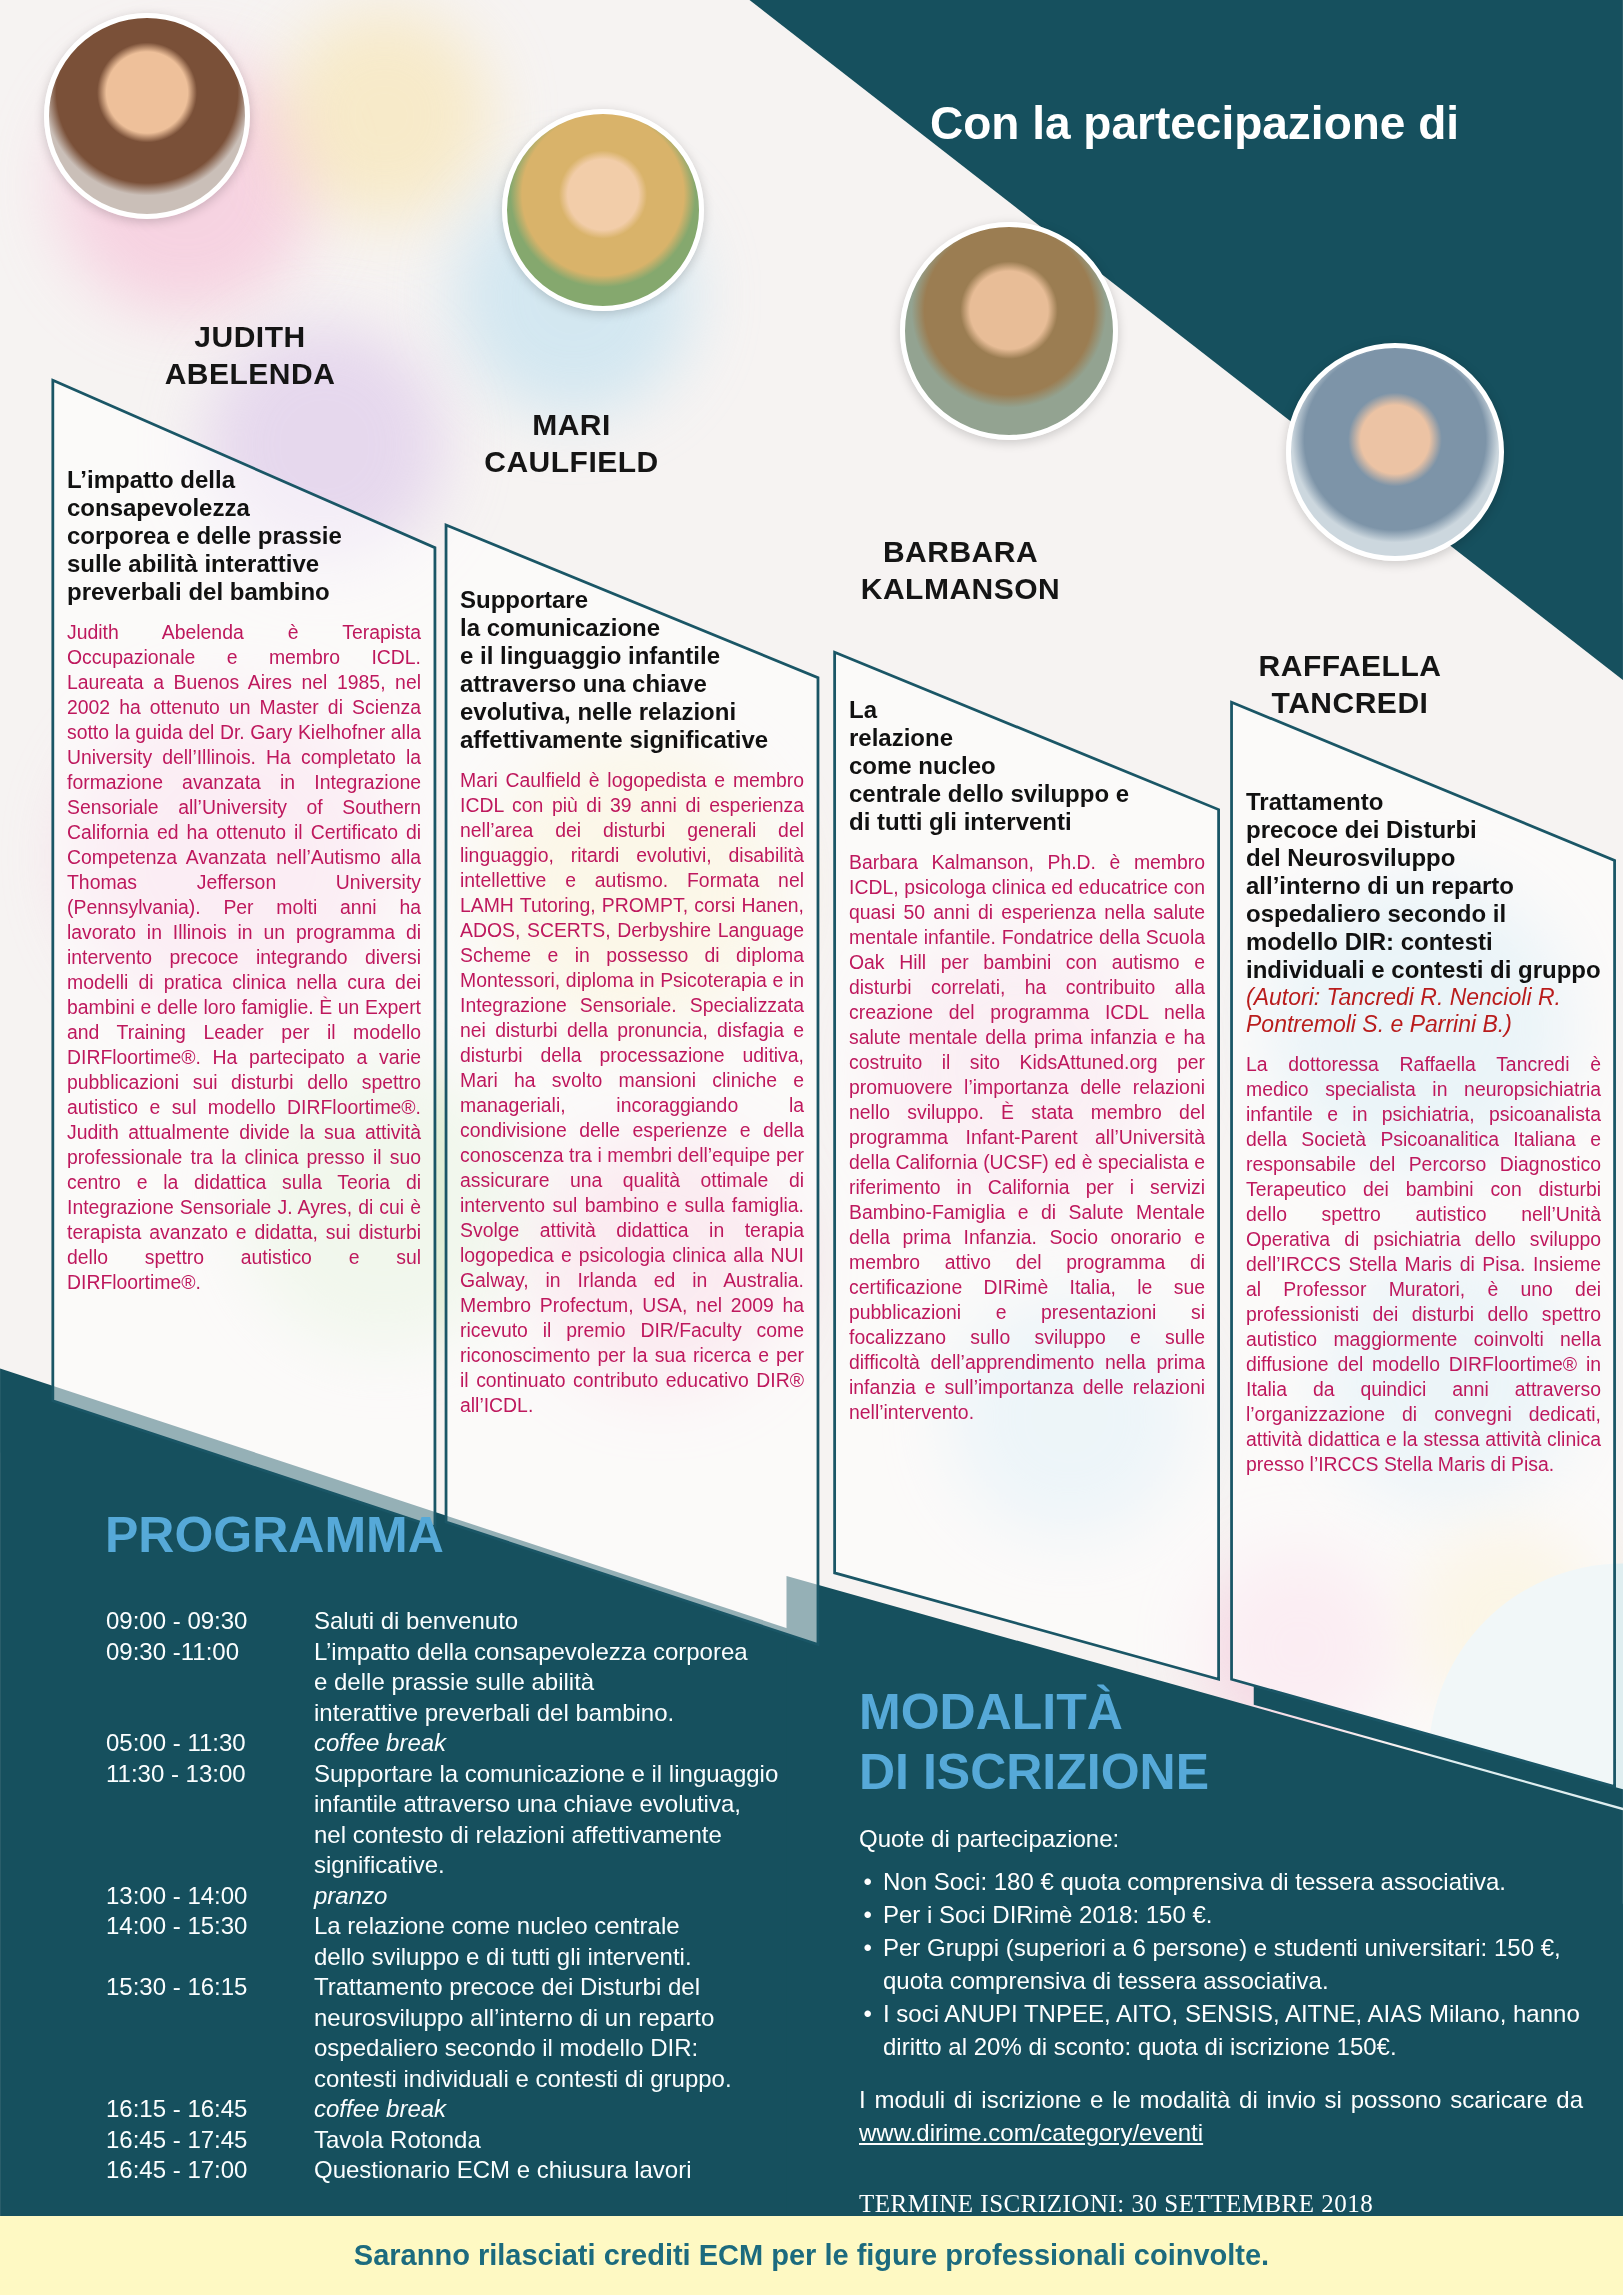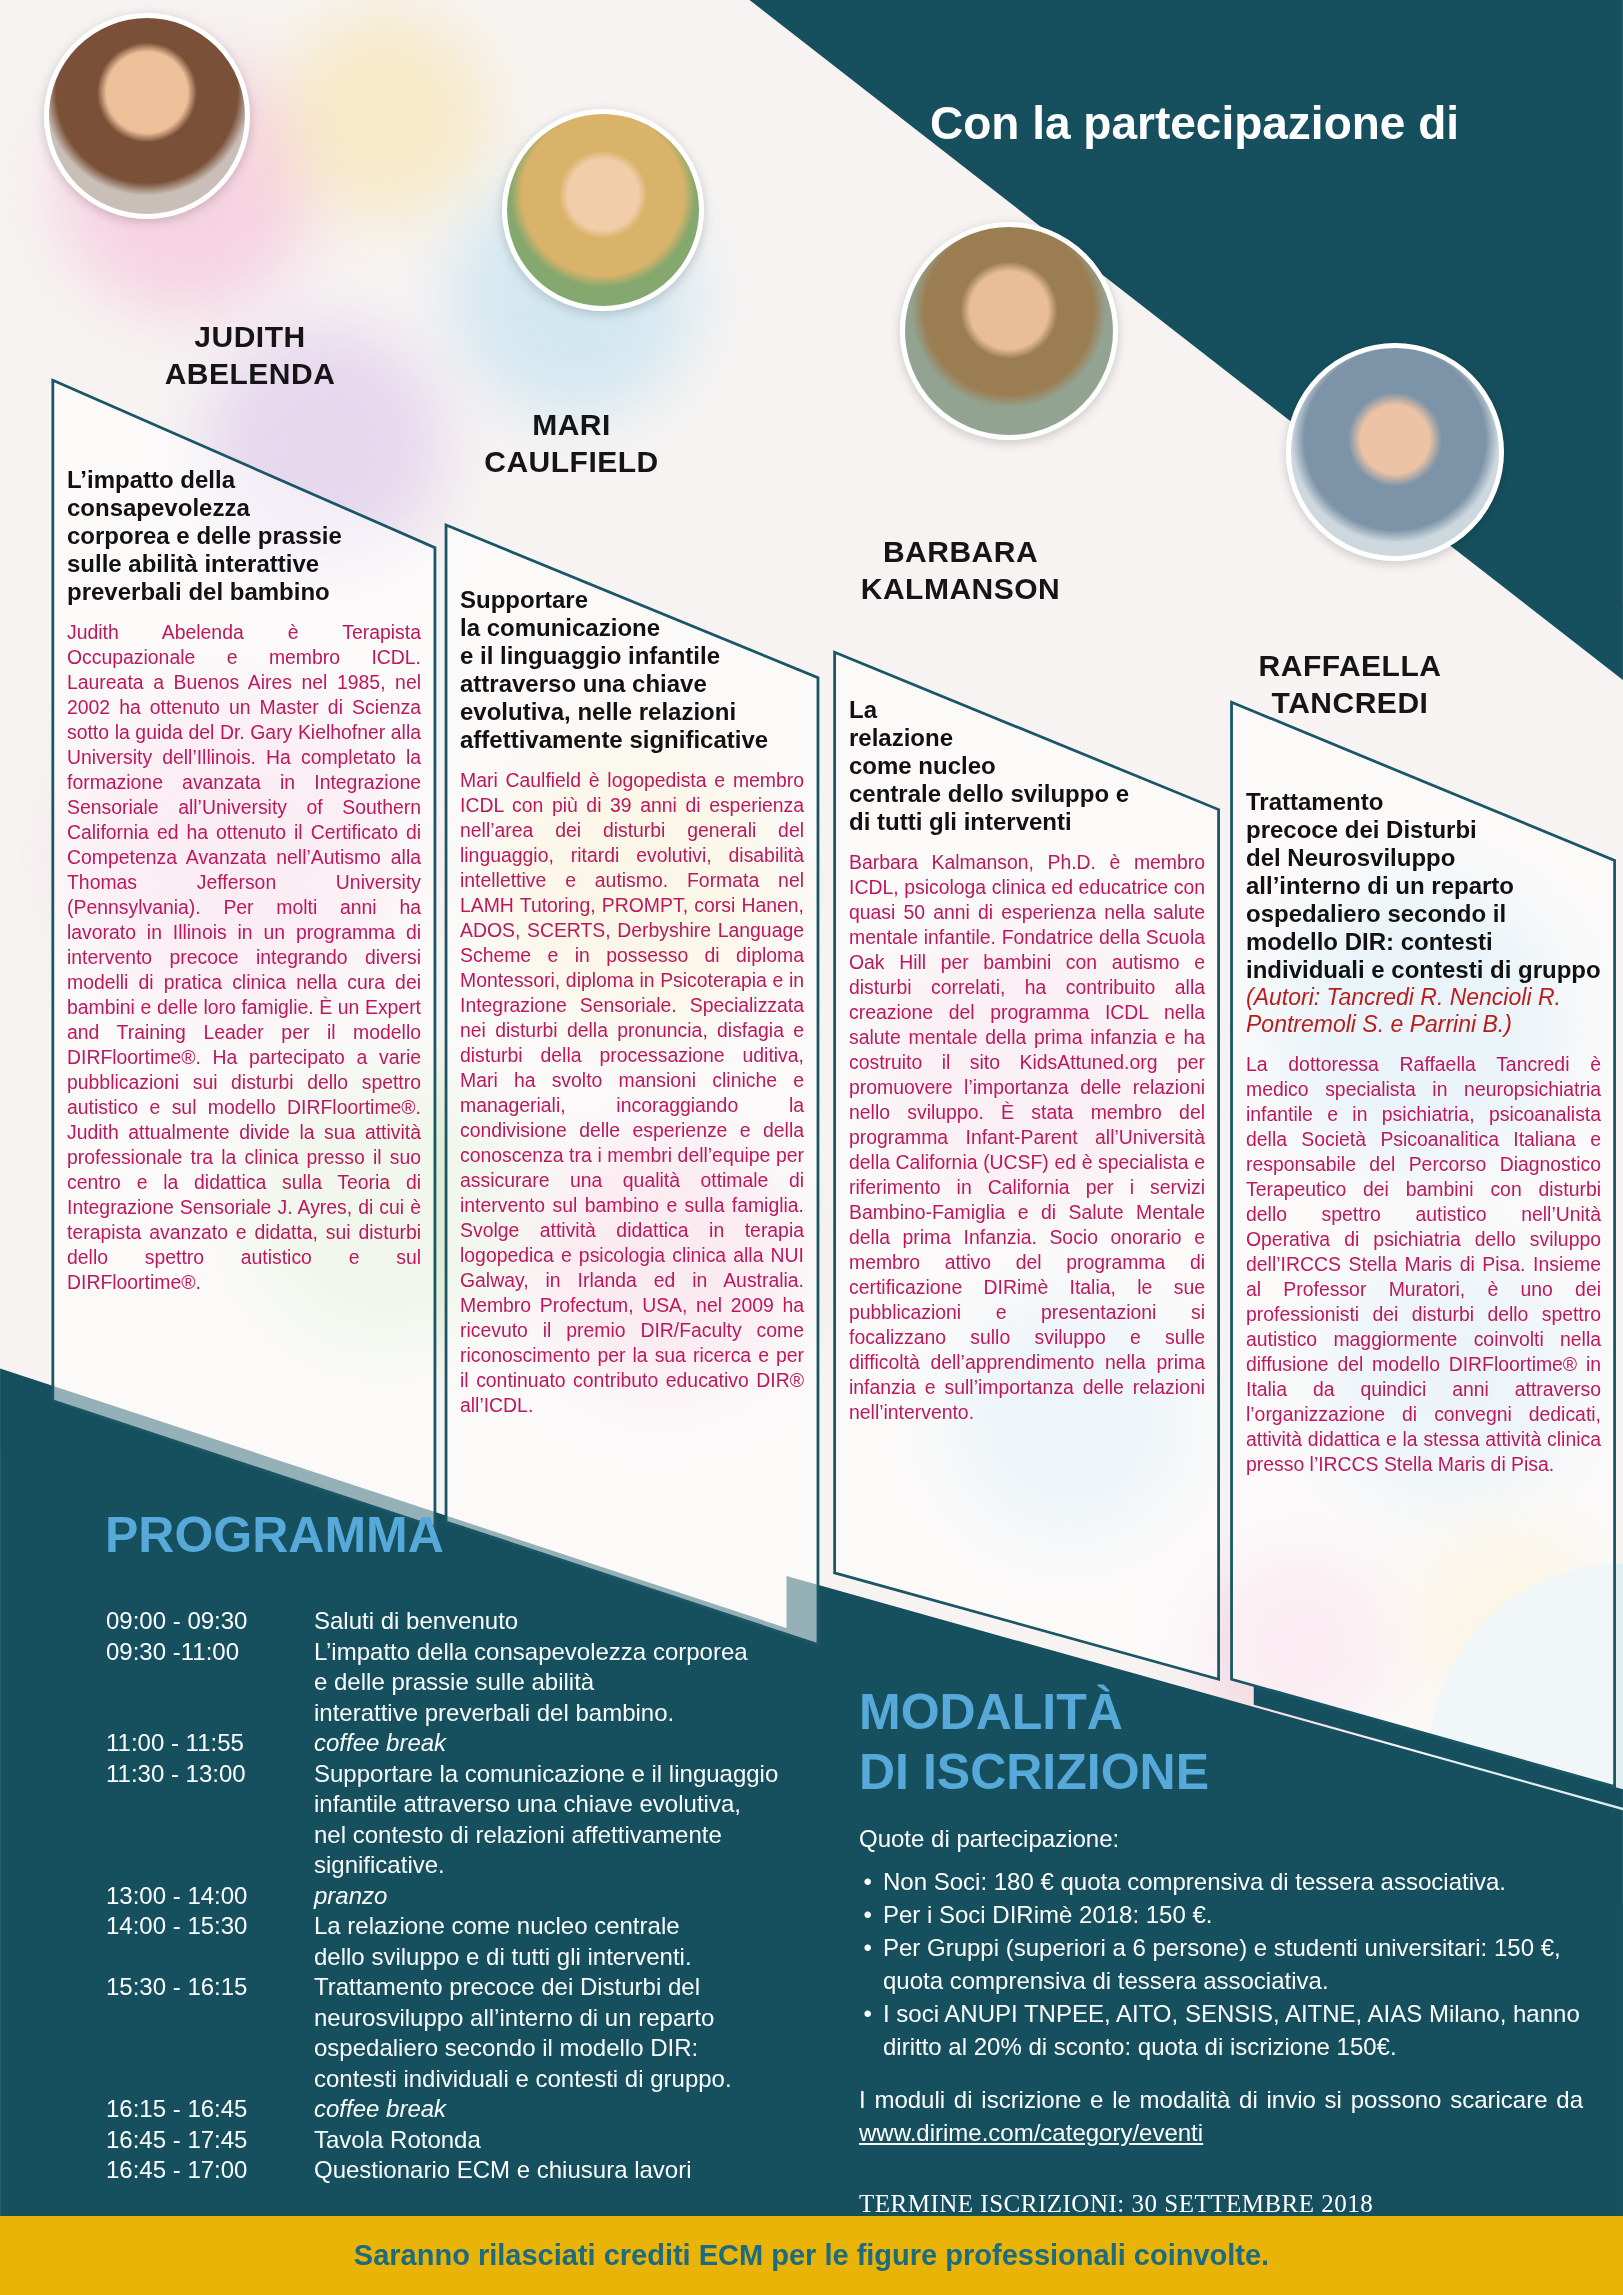--- a/index.html
+++ b/index.html
@@ -66,21 +66,21 @@
   .reg-title{font-size:50px;line-height:60px;font-weight:bold;color:#56a9d8;margin:0;}
   .reg-quote{font-size:24px;line-height:29px;margin:22px 0 0 0;}
   .reg-bullets{list-style:none;margin:12px 0 0 0;padding:0;font-size:24px;line-height:33px;}
   .reg-bullets li{position:relative;padding-left:24px;}
   .reg-bullets li::before{content:"•";position:absolute;left:4.6px;}
   .reg-download{font-size:24px;line-height:33px;text-align:justify;margin:20.4px 0 0 0;}
   .reg-download a{color:#ffffff;text-decoration:underline;}
   .reg-deadline{font-size:25px;line-height:29px;margin:40px 0 0 0;letter-spacing:0.5px;font-family:Liberation Serif, serif;}
   
   .footer{position:absolute;left:0;top:2216px;width:1623px;height:79px;
-        background:#eab308;z-index:8;}
+        background:#fef9c3;z-index:8;}
   .footer p{margin:0;line-height:79px;text-align:center;font-size:29px;
         font-weight:600;color:#1c6b7e;}
 </style>
 </head>
 <body>
 
 <div class="page">
 
   <div>
     <div class="blob" style="left:56px;top:56px;width:259px;height:259px;background:#f7b9d4;"></div>
@@ -160,21 +160,21 @@
       <div class="stime">09:00 - 09:30</div>
       <div class="sdesc">Saluti di benvenuto</div>
     </div>
     <div class="srow">
       <div class="stime">09:30 -11:00</div>
       <div class="sdesc">L’impatto della consapevolezza corporea
 e delle prassie sulle abilità
 interattive preverbali del bambino.</div>
     </div>
     <div class="srow">
-      <div class="stime">11:00 - 11:55</div>
+      <div class="stime">05:00 - 11:30</div>
       <div class="sdesc italic">coffee break</div>
     </div>
     <div class="srow">
       <div class="stime">11:30 - 13:00</div>
       <div class="sdesc">Supportare la comunicazione e il linguaggio
 infantile attraverso una chiave evolutiva,
 nel contesto di relazioni affettivamente
 significative.</div>
     </div>
     <div class="srow">

